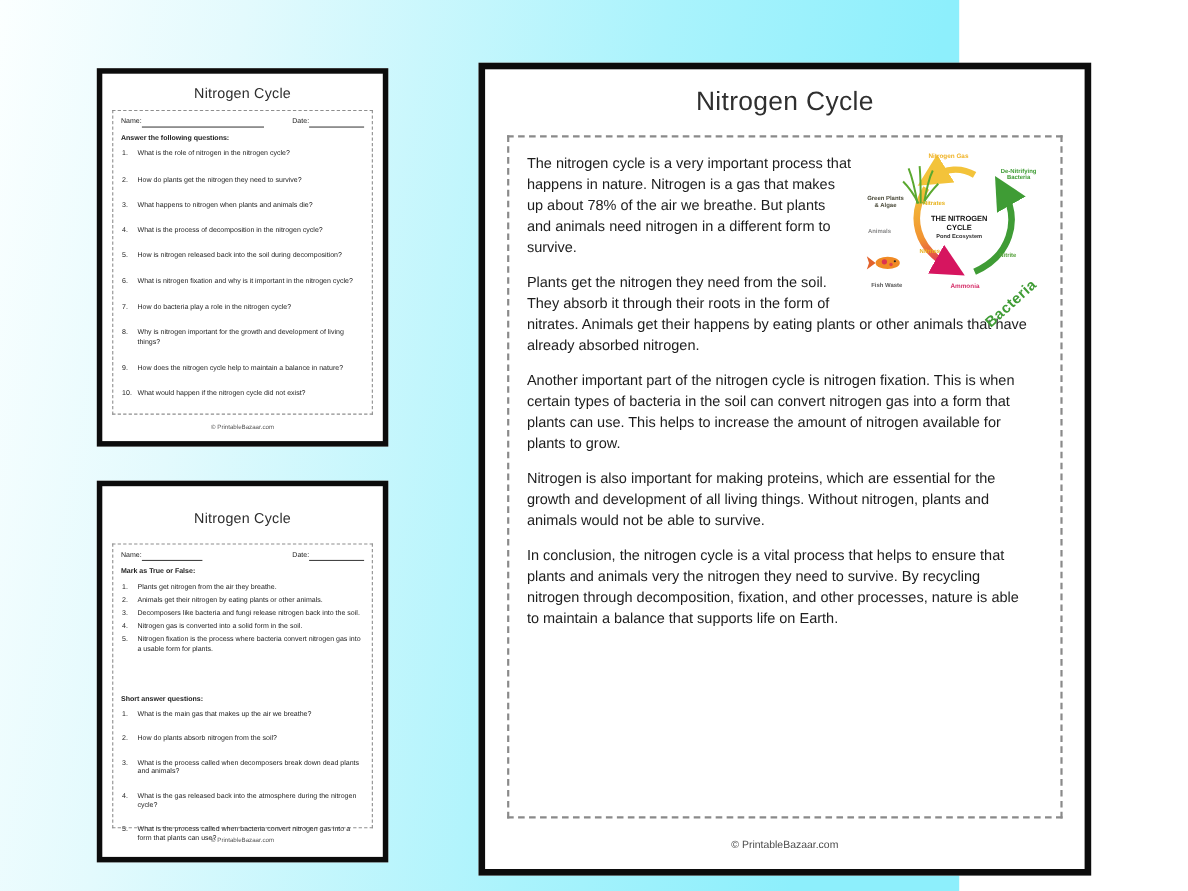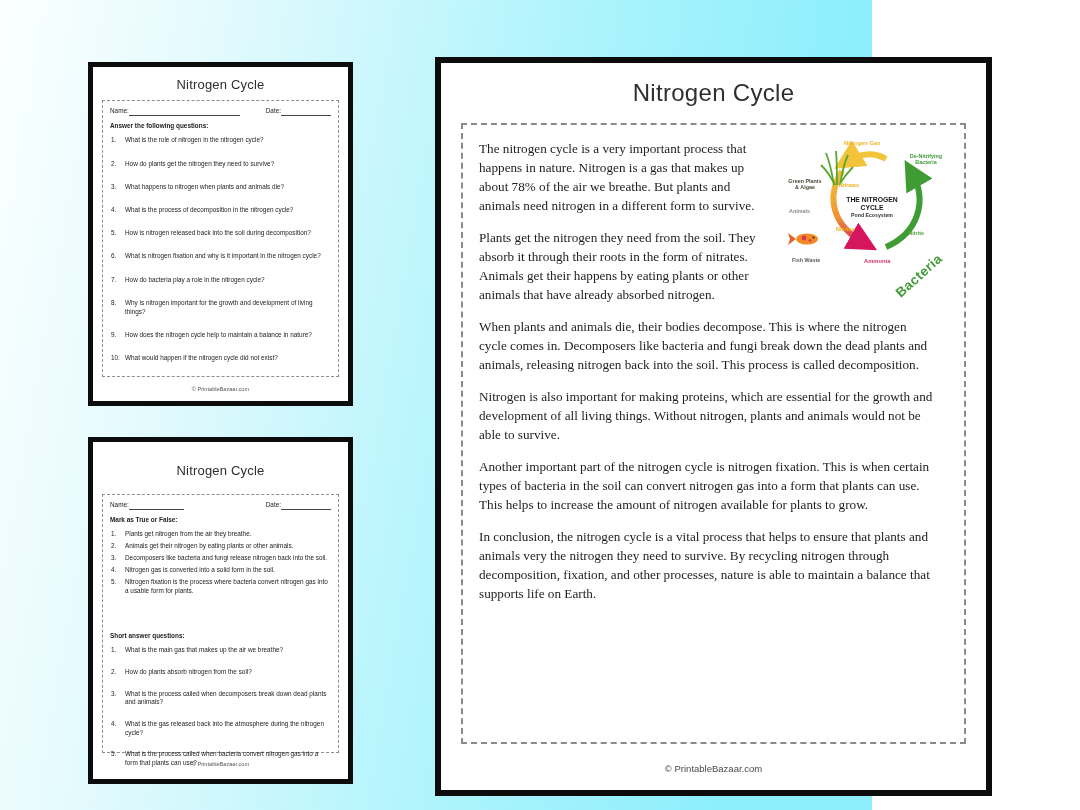--- a/index.html
+++ b/index.html
@@ -49,21 +49,21 @@
   
   #page-read{left:435px;top:57px;width:557px;height:739px;border-width:6px;}
   .read-title{
     text-align:center;font-size:24px;color:#2f2f2f;margin-top:16px;font-weight:normal;letter-spacing:.3px;
   }
   .read-box{
     position:absolute;left:20px;right:20px;top:60px;bottom:46px;
     border:2px dashed #8a8a8a;padding:14px 16px 8px 16px;box-sizing:border-box;
     font-size:13.2px;line-height:1.44;color:#1d1d1d;
   }
-  .read-box p{margin:0 13px 13px 0;font-family:Liberation Serif, serif;}
+  .read-box p{margin:0 13px 13px 0;}
   .read-footer{
     position:absolute;bottom:16px;left:0;width:100%;text-align:center;
     font-size:9.5px;color:#4a4a4a;
   }
   
   .diagram{
     float:right;position:relative;width:162px;height:132px;margin:0 0 4px 12px;
   }
   .cycle-svg{position:absolute;left:0;top:0;width:100%;height:100%;}
   .dlabel{position:absolute;font-weight:bold;line-height:1.1;}
@@ -203,21 +203,20 @@
         <span class="dlabel lbl-nitrite-r">Nitrite</span>
         <span class="dlabel lbl-bacteria">Bacteria</span>
         <div class="dcenter">
           <div class="dtitle">THE NITROGEN CYCLE</div>
           <div class="dsub">Pond Ecosystem</div>
         </div>
       </div>
 
       <p>The nitrogen cycle is a very important process that happens in nature. Nitrogen is a gas that makes up about 78% of the air we breathe. But plants and animals need nitrogen in a different form to survive.</p>
       <p>Plants get the nitrogen they need from the soil. They absorb it through their roots in the form of nitrates. Animals get their happens by eating plants or other animals that have already absorbed nitrogen.</p>
-      <p>When plants and animals die, their bodies decompose. This is where the nitrogen cycle comes in. Decomposers like bacteria and fungi break down the dead plants and animals, releasing nitrogen back into the soil. This process is called decomposition.</p>
+      <p>Another important part of the nitrogen cycle is nitrogen fixation. This is when certain types of bacteria in the soil can convert nitrogen gas into a form that plants can use. This helps to increase the amount of nitrogen available for plants to grow.</p>
       <p>Nitrogen is also important for making proteins, which are essential for the growth and development of all living things. Without nitrogen, plants and animals would not be able to survive.</p>
-      <p>Another important part of the nitrogen cycle is nitrogen fixation. This is when certain types of bacteria in the soil can convert nitrogen gas into a form that plants can use. This helps to increase the amount of nitrogen available for plants to grow.</p>
       <p>In conclusion, the nitrogen cycle is a vital process that helps to ensure that plants and animals very the nitrogen they need to survive. By recycling nitrogen through decomposition, fixation, and other processes, nature is able to maintain a balance that supports life on Earth.</p>
     </div>
     <div class="read-footer">© PrintableBazaar.com</div>
   </div>
 
 </div>
 
 </body></html>

